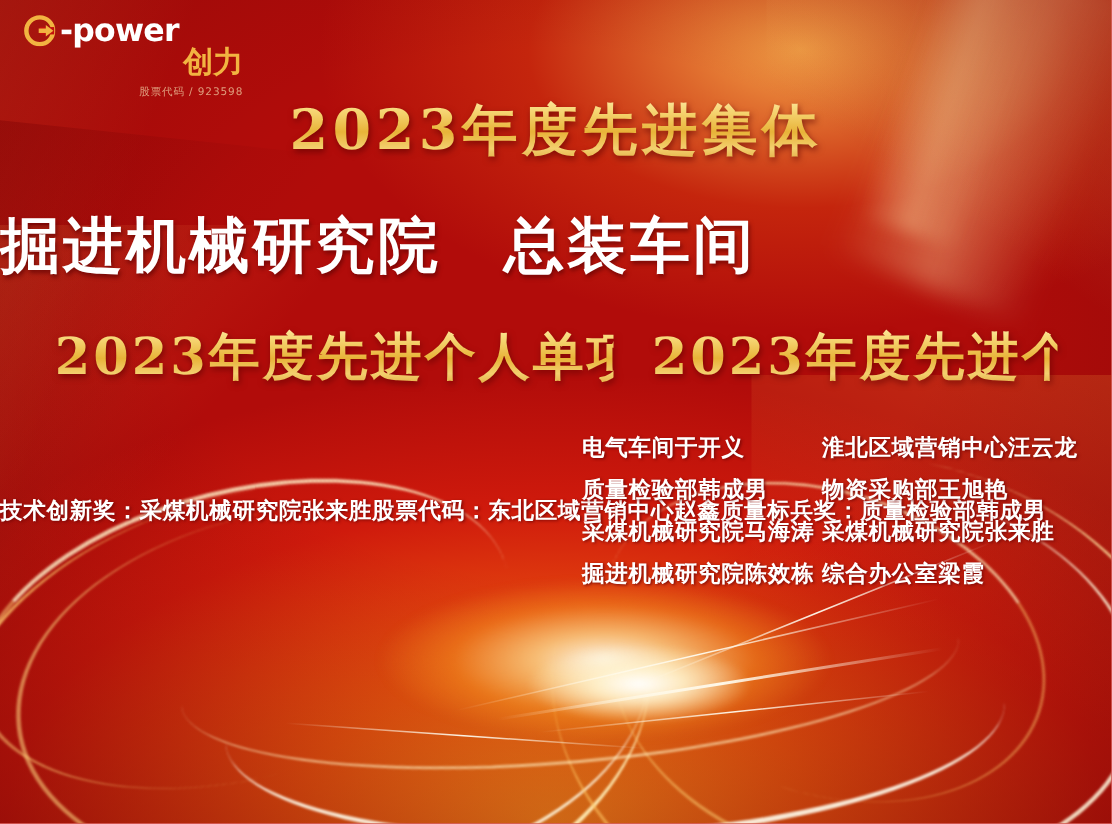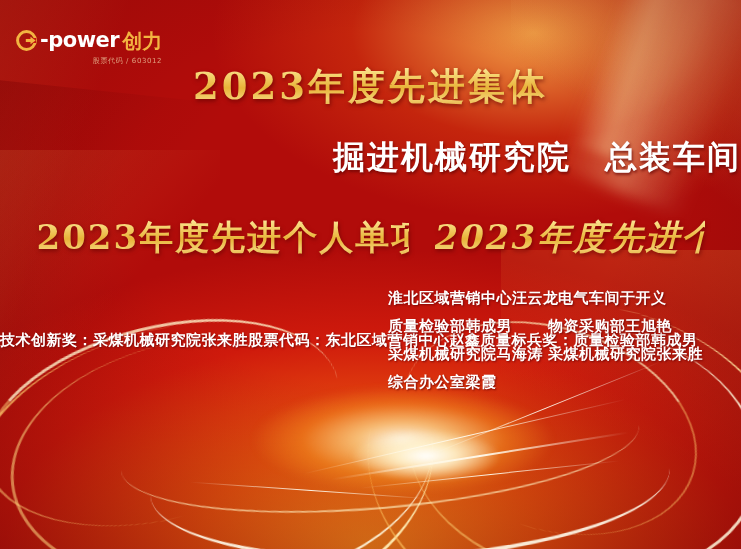--- a/index.html
+++ b/index.html
@@ -84,21 +84,21 @@
   .k4{left:420px;bottom:140px;width:250px;transform:rotate(-22deg);height:1px;}
   .k5{left:190px;bottom:58px;width:240px;transform:rotate(4deg);height:1px;}
   
   .ray{position:absolute;pointer-events:none;
     background:linear-gradient(90deg, rgba(255,225,150,0), rgba(255,232,170,.35), rgba(255,225,150,0));}
   .r1{right:10px;top:-30px;width:140px;height:230px;transform:rotate(22deg);filter:blur(7px);}
   .r2{right:70px;top:-40px;width:70px;height:200px;transform:rotate(18deg);filter:blur(5px);}
 
   
   .logo-block{position:absolute;left:16px;top:10px;z-index:6;}
-  .logo-row{display:flex;align-items:flex-end;gap:2px;}
+  .logo-row{display:flex;align-items:flex-start;gap:2px;}
   .logo-mark{width:21px;height:21px;display:block;}
   .logo-word{
     font-family:"DejaVu Sans","Liberation Sans",sans-serif;
     font-size:21px;font-weight:bold;letter-spacing:-.5px;color:#ffffff;
     line-height:1;margin-left:1px;
   }
   .logo-cn{
     font-family:"DejaVu Sans","Liberation Sans",sans-serif;
     font-size:20px;font-weight:bold;color:#f2b441;line-height:1;margin-left:1px;margin-top:21px;
   }
@@ -115,37 +115,37 @@
     -webkit-background-clip:text;background-clip:text;color:transparent;
     -webkit-text-fill-color:transparent;
   }
   .t-collective{
     position:absolute;top:62px;left:0;right:0;text-align:center;
     font-size:37px;font-weight:bold;letter-spacing:3px;
     font-family:"DejaVu Serif","Liberation Serif",serif;
     filter:drop-shadow(1px 2px 2px rgba(90,0,0,.65));
   }
   .t-units{
-    position:absolute;top:136px;left:0;right:0;text-align:right;
-    font-size:32px;font-weight:bold;color:#ffffff;letter-spacing:2px;
+    position:absolute;top:136px;left:0;right:0;text-align:left;
+    font-size:40px;font-weight:bold;color:#ffffff;letter-spacing:2px;
     font-family:Liberation Mono, monospace;
     text-shadow:1px 2px 3px rgba(100,4,4,.75);
   }
   .heading-row{
     position:absolute;top:215px;left:0;right:0;
     display:flex;align-items:baseline;justify-content:center;gap:26px;
   }
   .t-head{
     font-size:34px;font-weight:bold;letter-spacing:2px;
     font-family:"DejaVu Serif","Liberation Serif",serif;
     filter:drop-shadow(1px 2px 2px rgba(90,0,0,.6));
     white-space:nowrap;
   }
   .t-head.left{width:372px;text-align:center;}
-  .t-head.right{width:270px;text-align:center;font-style:italic;}
+  .t-head.right{width:270px;text-align:center;}
 
   .lists{position:absolute;top:284px;left:0;right:0;display:flex;}
   .col-left{width:372px;display:flex;flex-direction:row;align-items:center;}
   .col-right{width:330px;margin-left:16px;}
   .award-line{
     font-size:15px;font-weight:bold;color:#ffffff;line-height:28px;
     white-space:nowrap;letter-spacing:.5px;
     font-family:"DejaVu Serif","Liberation Serif",serif;
     text-shadow:1px 1px 2px rgba(110,6,6,.85);
   }
@@ -197,21 +197,21 @@
         <svg class="logo-mark" viewBox="0 0 24 24" aria-hidden="true">
           <circle cx="12" cy="12" r="10.2" fill="none" stroke="#f2b441" stroke-width="3.4"></circle>
           <rect x="12" y="9.2" width="11" height="5.6" fill="#c4100d"></rect>
           <rect x="11.2" y="10.3" width="6.6" height="3.4" fill="#f2b441"></rect>
           <path d="M16.6 7.6 L22.4 12 L16.6 16.4 Z" fill="#f2b441"></path>
         </svg>
       </span>
       <span class="logo-word">-power</span>
       <span class="logo-cn">创力</span>
     </div>
-    <div class="logo-sub">股票代码 / 603012</div>
+    <div class="logo-sub">股票代码 / 923598</div>
   </div>
 
   <div class="content">
 
     <div class="t-collective gold">2023年度先进集体</div>
 
     <div class="t-units">掘进机械研究院　总装车间</div>
 
     <div class="heading-row">
       <div class="t-head left gold">2023年度先进个人单项奖</div>
@@ -221,31 +221,32 @@
     <div class="lists">
 
       <div class="col-left">
         <div class="award-line">技术创新奖：采煤机械研究院张来胜</div>
         <div class="award-line">股票代码：东北区域营销中心赵鑫</div>
         <div class="award-line">质量标兵奖：质量检验部韩成男</div>
       </div>
 
       <div class="col-right">
         <div class="person-row">
+          <span class="person c1">电气车间于开义</span>
           <span class="person c2">淮北区域营销中心汪云龙</span>
-          <span class="person c1">电气车间于开义</span>
         </div>
         <div class="person-row">
           <span class="person c1">质量检验部韩成男</span>
           <span class="person c2">物资采购部王旭艳</span>
         </div>
         <div class="person-row">
           <span class="person c1">采煤机械研究院马海涛</span>
           <span class="person c2">采煤机械研究院张来胜</span>
         </div>
         <div class="person-row">
+          <span class="person c1">掘进机械研究院陈效栋</span>
           <span class="person c2">综合办公室梁霞</span>
         </div>
       </div>
 
     </div>
   </div>
 </div>
 
 </body></html>

